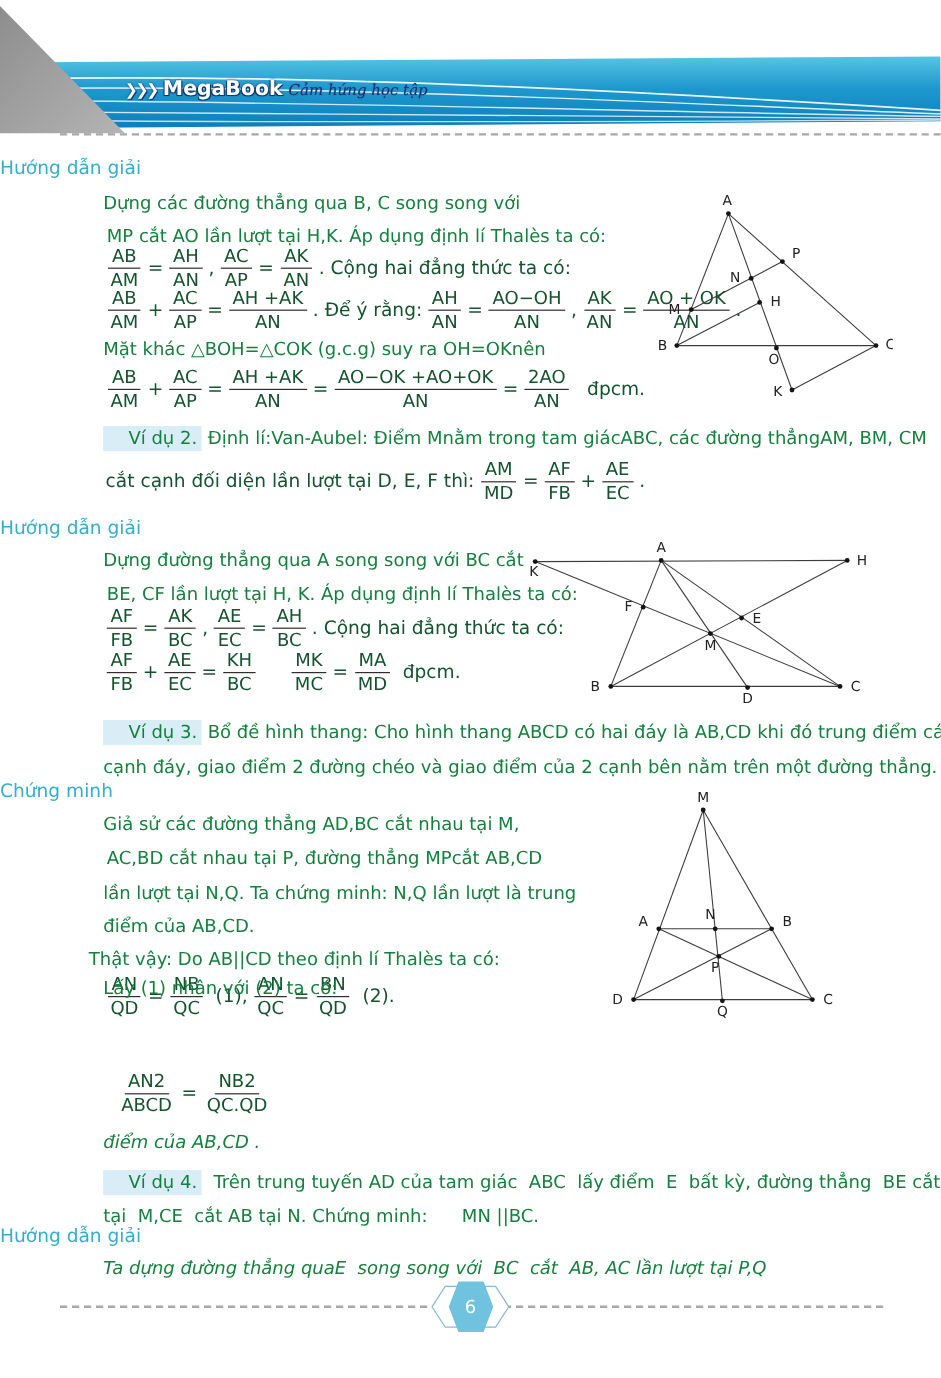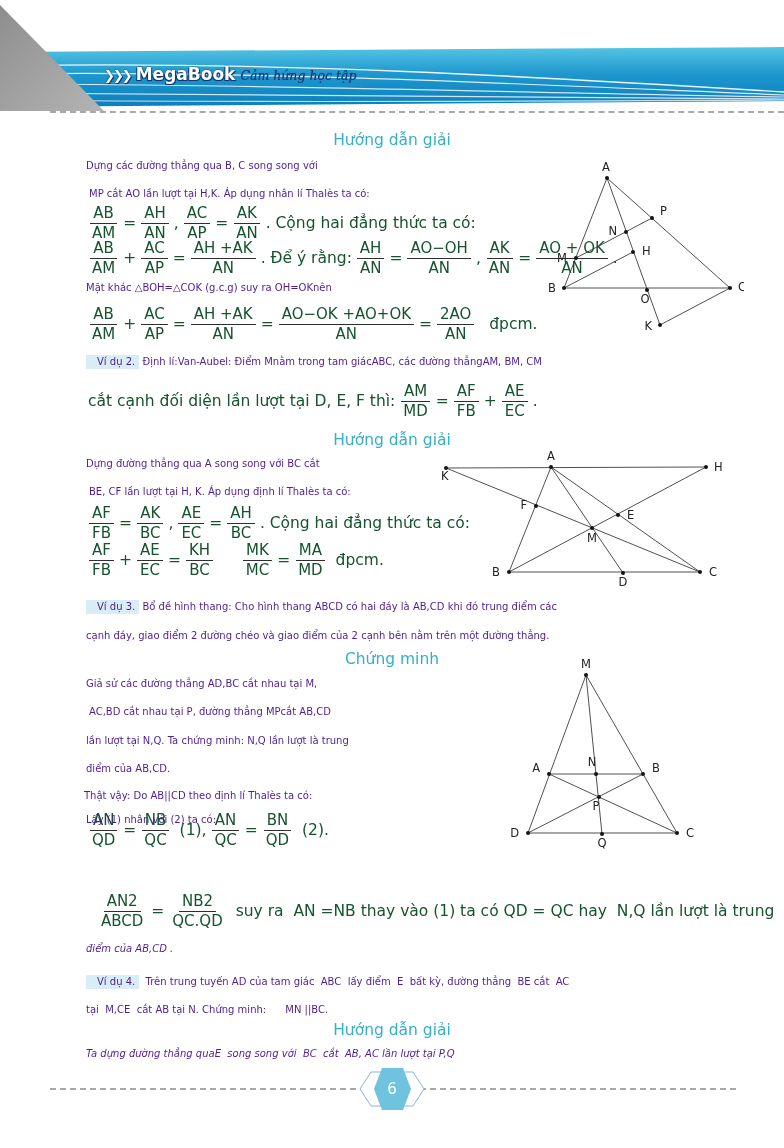--- a/index.html
+++ b/index.html
@@ -10,24 +10,24 @@
   #corner-svg{position:absolute;left:0;top:5px;width:106px;height:108px;}
   #logo{position:absolute;left:104px;top:64px;display:flex;align-items:baseline;gap:5px;}
   #logo .arrows{color:#ffffff;font-weight:bold;font-size:13px;letter-spacing:-2px;
         text-shadow:0 0 2px #123a6e,1px 1px 0 #123a6e;}
   #logo .brand{color:#ffffff;font-weight:bold;font-size:17px;
         text-shadow:0 0 2px #123a6e,1px 1px 0 #123a6e,-1px 1px 0 #123a6e;}
   #logo .tagline{font-family:"DejaVu Serif","Liberation Serif",serif;font-style:italic;
         font-size:12.5px;color:#16336b;text-shadow:0 0 1px #2b66a8;}
   .dashrule{position:absolute;height:0;border-top:2px dashed #a8a8a8;}
   
-  .heading{position:absolute;left:0;width:100%;text-align:center;color:#35aecc;
+  .heading{position:absolute;left:0;width:100%;color:#35aecc;
            font-size:15.5px;font-weight:500;}
-  .line{position:absolute;font-size:10px;white-space:pre;color:#4c1d95;}
-  .chip{background:#d8edf6;padding:1px 4px 2px 11px;}
+  .line{position:absolute;font-size:15px;white-space:pre;color:#15803d;}
+  .chip{background:#d8edf6;padding:1px 4px 2px 21px;}
   .mrow{position:absolute;display:flex;align-items:center;font-size:15px;color:#14532d;}
   .mtext{white-space:pre-wrap;margin:0 2px;font-size:15.5px;}
   .frac{display:inline-flex;flex-direction:column;align-items:center;margin:0 3px;
         line-height:1.12;font-size:15px;}
   .frac .num{padding:0 3px 1px 3px;border-bottom:1.4px solid #2e2e2e;}
   .frac .den{padding:1px 3px 0 3px;}
   
   .diagram{position:absolute;}
   .diagram line{stroke:#3c3c3c;stroke-width:0.9;}
   .diagram circle{fill:#141414;}
@@ -66,21 +66,21 @@
   </svg>
   <div id="logo">
     <span class="arrows">❯❯❯</span>
     <span class="brand">MegaBook</span>
     <span class="tagline">Cảm hứng học tập</span>
   </div>
   <div class="dashrule" style="left:50px;right:0;top:111px;"></div>
 
   <div class="heading" style="top:131px;">Hướng dẫn giải</div>
   <div class="line" style="left:86px;top:160px;">Dựng các đường thẳng qua B, C song song với</div>
-  <div class="line" style="left:89px;top:188px;">MP cắt AO lần lượt tại H,K. Áp dụng nhân lí Thalès ta có:</div>
+  <div class="line" style="left:89px;top:188px;">MP cắt AO lần lượt tại H,K. Áp dụng định lí Thalès ta có:</div>
   <div class="mrow" style="left:86px;top:205px;">
       <span class="frac">
         <span class="num">AB</span>
         <span class="den">AM</span>
       </span>
       <span class="mtext">=</span>
       <span class="frac">
         <span class="num">AH</span>
         <span class="den">AN</span>
       </span>
@@ -290,21 +290,21 @@
       <text x="271" y="128" text-anchor="start">C</text>
     </svg>
 
   <div class="line" style="left:86px;top:601px;"><span class="chip">Ví dụ 3.</span><span> Bổ đề hình thang: Cho hình thang ABCD có hai đáy là AB,CD khi đó trung điểm các</span></div>
   <div class="line" style="left:86px;top:630px;">cạnh đáy, giao điểm 2 đường chéo và giao điểm của 2 cạnh bên nằm trên một đường thẳng.</div>
   <div class="heading" style="top:650px;">Chứng minh</div>
   <div class="line" style="left:86px;top:678px;text-align:center;">Giả sử các đường thẳng AD,BC cắt nhau tại M,</div>
   <div class="line" style="left:89px;top:706px;">AC,BD cắt nhau tại P, đường thẳng MPcắt AB,CD</div>
   <div class="line" style="left:86px;top:735px;">lần lượt tại N,Q. Ta chứng minh: N,Q lần lượt là trung</div>
   <div class="line" style="left:86px;top:763px;">điểm của AB,CD.</div>
-  <div class="line" style="left:84px;top:790px;">Thật vậy: Do AB||CD theo định lí Thalès ta có:</div>
+  <div class="line" style="left:74px;top:790px;">Thật vậy: Do AB||CD theo định lí Thalès ta có:</div>
   <div class="mrow" style="left:86px;top:812px;">
       <span class="frac">
         <span class="num">AN</span>
         <span class="den">QD</span>
       </span>
       <span class="mtext">=</span>
       <span class="frac">
         <span class="num">NB</span>
         <span class="den">QC</span>
       </span>
@@ -349,21 +349,20 @@
   <div class="mrow" style="left:95px;top:893px;">
       <span class="frac">
         <span class="num">AN2</span>
         <span class="den">ABCD</span>
       </span>
       <span class="mtext">=</span>
       <span class="frac">
         <span class="num">NB2</span>
         <span class="den">QC.QD</span>
       </span>
-      <span class="mtext"> suy ra  AN =NB thay vào (1) ta có QD = QC hay  N,Q lần lượt là trung</span>
     </div>
   <div class="line" style="left:86px;top:943px;font-style:italic;">điểm của AB,CD .</div>
 
   <div class="line" style="left:86px;top:976px;"><span class="chip">Ví dụ 4.</span><span>  Trên trung tuyến AD của tam giác  ABC  lấy điểm  E  bất kỳ, đường thẳng  BE cắt  AC</span></div>
   <div class="line" style="left:86px;top:1004px;">tại  M,CE  cắt AB tại N. Chứng minh:      MN ||BC.</div>
   <div class="heading" style="top:1021px;">Hướng dẫn giải</div>
   <div class="line" style="left:86px;top:1048px;font-style:italic;">Ta dựng đường thẳng quaE  song song với  BC  cắt  AB, AC lần lượt tại P,Q</div>
 
   <div class="dashrule" style="left:50px;right:48px;top:1088px;"></div>
   <svg id="page-badge" viewBox="0 0 70 52">

